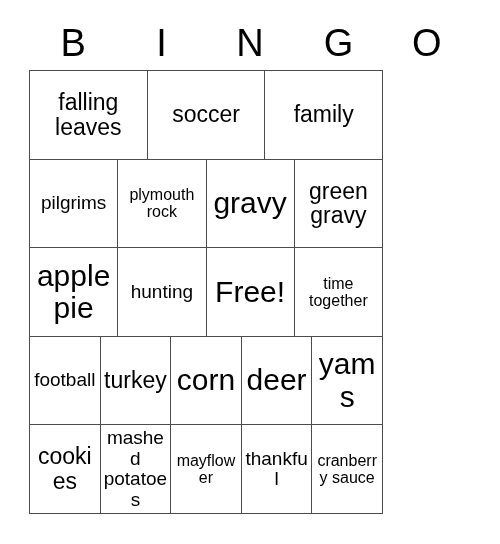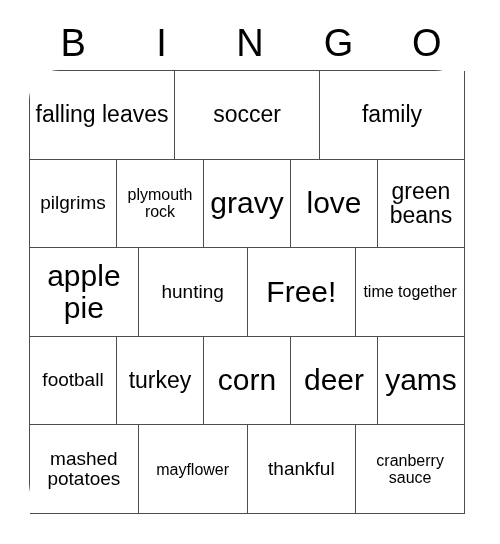--- a/index.html
+++ b/index.html
@@ -36,29 +36,28 @@
     font-size: 38px;
     line-height: 1;
     font-weight: 400;
     color: #000000;
     letter-spacing: 0px;
   }
   .grid {
     position: absolute;
     left: 29px;
     top: 70px;
-    width: 436px;
+    width: 354px;
     height: 444px;
     box-sizing: border-box;
     border-top: 1px solid #4d4d4d;
     border-left: 1px solid #4d4d4d;
     display: flex;
     flex-direction: column;
     background: #14b8a6;
-    border-radius: 30px;
   }
   .grid-row {
     flex: 1 1 0;
     display: flex;
     min-height: 0;
   }
   .cell {
     flex: 1 1 0;
     box-sizing: border-box;
     border-right: 1px solid #4d4d4d;
@@ -114,25 +113,22 @@
     <div class="grid-row">
       <div class="cell sz-md">
           <span class="cell-text">pilgrims</span>
         </div>
       <div class="cell sz-sm">
           <span class="cell-text">plymouth rock</span>
         </div>
       <div class="cell sz-xl">
           <span class="cell-text">gravy</span>
         </div>
-      <div class="cell sz-xl">
-          <span class="cell-text">love</span>
-        </div>
       <div class="cell sz-lg">
-          <span class="cell-text">green beans</span>
+          <span class="cell-text">green gravy</span>
         </div>
     </div>
 
     <div class="grid-row">
       <div class="cell sz-xl">
           <span class="cell-text">apple pie</span>
         </div>
       <div class="cell sz-md">
           <span class="cell-text">hunting</span>
         </div>
@@ -156,20 +152,23 @@
         </div>
       <div class="cell sz-xl">
           <span class="cell-text">deer</span>
         </div>
       <div class="cell sz-xl">
           <span class="cell-text">yams</span>
         </div>
     </div>
 
     <div class="grid-row">
+      <div class="cell sz-lg">
+          <span class="cell-text">cookies</span>
+        </div>
       <div class="cell sz-md">
           <span class="cell-text">mashed potatoes</span>
         </div>
       <div class="cell sz-sm">
           <span class="cell-text">mayflower</span>
         </div>
       <div class="cell sz-md">
           <span class="cell-text">thankful</span>
         </div>
       <div class="cell sz-sm">

